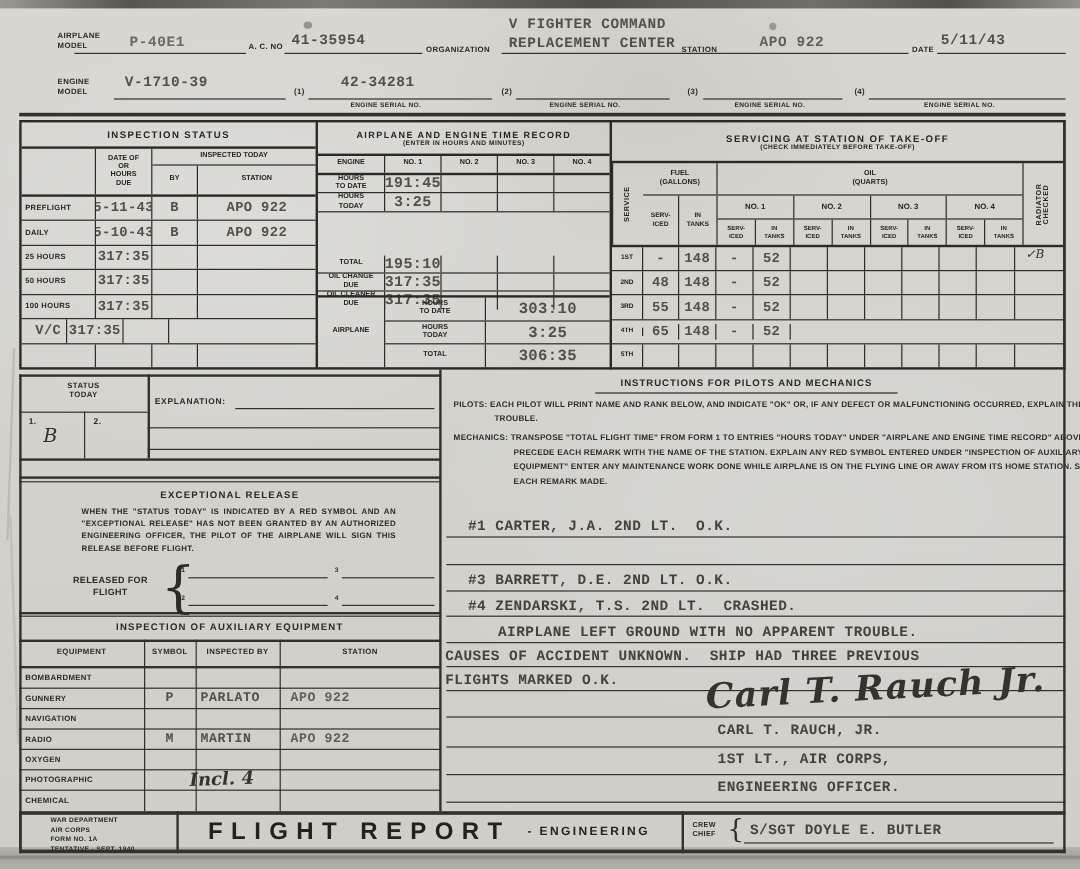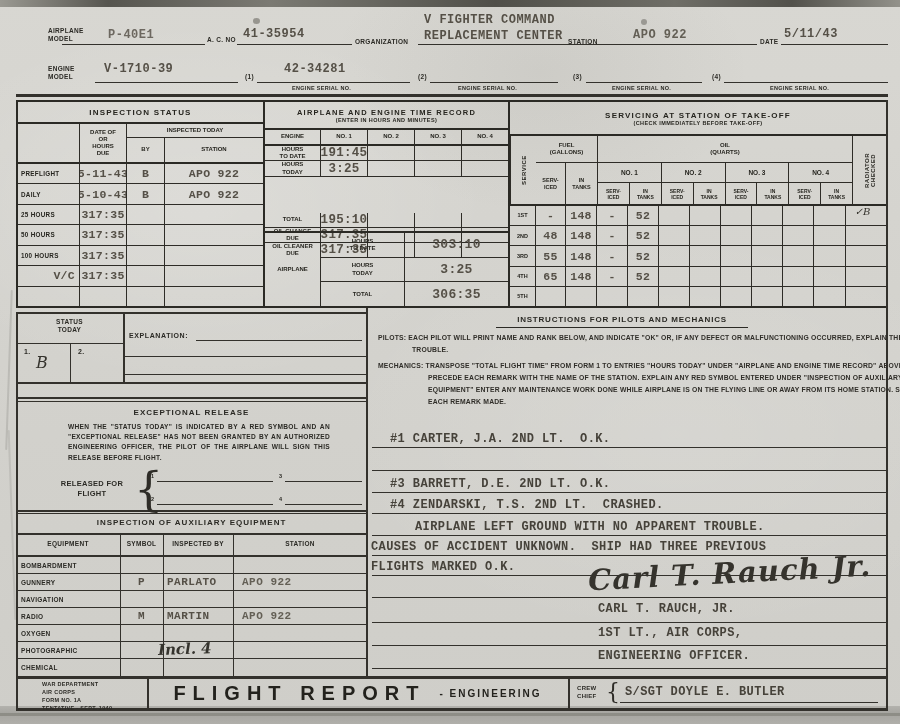--- a/index.html
+++ b/index.html
@@ -134,21 +134,21 @@
         <div class="c" style="width:38px;"></div>
           <div class="c" style="flex:1;"></div>
       </div>
       <div class="trow" style="flex:1;">
         <div class="c lblx" style="width:62px;">100 HOURS</div>
         <div class="c typedx" style="width:47px;">317:35</div>
         <div class="c" style="width:38px;"></div>
           <div class="c" style="flex:1;"></div>
       </div>
       <div class="trow" style="flex:1;">
-        <div class="c typedx" style="width:62px;justify-content:flex-end;padding-right:4px;">V/C</div>
+        <div class="c typedx" style="width:38px;justify-content:flex-end;padding-right:4px;">V/C</div>
         <div class="c typedx" style="width:47px;">317:35</div>
         <div class="c" style="width:38px;"></div>
           <div class="c" style="flex:1;"></div>
       </div>
       <div class="trow" style="flex:1;">
         <div class="c" style="width:62px;"></div>
           <div class="c" style="width:47px;"></div>
         <div class="c" style="width:38px;"></div>
           <div class="c" style="flex:1;"></div>
       </div>
@@ -160,21 +160,21 @@
       <span class="tt-main" style="font-size:7.5px;">AIRPLANE AND ENGINE TIME RECORD</span>
       <span class="tt-sub">(ENTER IN HOURS AND MINUTES)</span>
     </div>
     <div style="display:flex;height:16px;border-bottom:2px solid #2b2a25;box-sizing:border-box;">
       <div class="c hdr" style="width:56px;">ENGINE</div>
       <div class="c hdr" style="flex:1;">NO. 1</div>
       <div class="c hdr" style="flex:1;">NO. 2</div>
       <div class="c hdr" style="flex:1;">NO. 3</div>
       <div class="c hdr" style="flex:1;">NO. 4</div>
     </div>
-    <div style="height:85px;display:flex;flex-direction:column;">
+    <div style="height:100px;display:flex;flex-direction:column;">
       <div class="trow" style="flex:1;">
         <div class="c hdr" style="width:56px;">HOURS
 TO DATE</div>
         <div class="c typedx" style="flex:1;font-size:12.5px;">191:45</div>
         <div class="c" style="flex:1;"></div>
           <div class="c" style="flex:1;"></div>
           <div class="c" style="flex:1;"></div>
       </div>
       <div class="trow" style="flex:1;">
         <div class="c hdr" style="width:56px;">HOURS
@@ -313,21 +313,21 @@
         <div class="c typedx" style="width:31px;">-</div>
         <div class="c typedx" style="width:31px;">52</div>
         <div class="c" style="width:31px;"></div>
           <div class="c" style="width:31px;"></div>
           <div class="c" style="width:31px;"></div>
         <div class="c" style="width:31px;"></div>
           <div class="c" style="width:31px;"></div>
           <div class="c" style="width:32px;"></div>
         <div class="c" style="width:33px;"></div>
       </div>
-      <div class="trow" style="flex:1;">
+      <div class="trow" style="flex:1;align-items:center;">
         <div class="c hdr" style="width:26px;font-size:5.5px;">4TH</div>
         <div class="c typedx" style="width:30px;">65</div>
         <div class="c typedx" style="width:31px;">148</div>
         <div class="c typedx" style="width:31px;">-</div>
         <div class="c typedx" style="width:31px;">52</div>
         <div class="c" style="width:31px;"></div>
           <div class="c" style="width:31px;"></div>
           <div class="c" style="width:31px;"></div>
         <div class="c" style="width:31px;"></div>
           <div class="c" style="width:31px;"></div>

